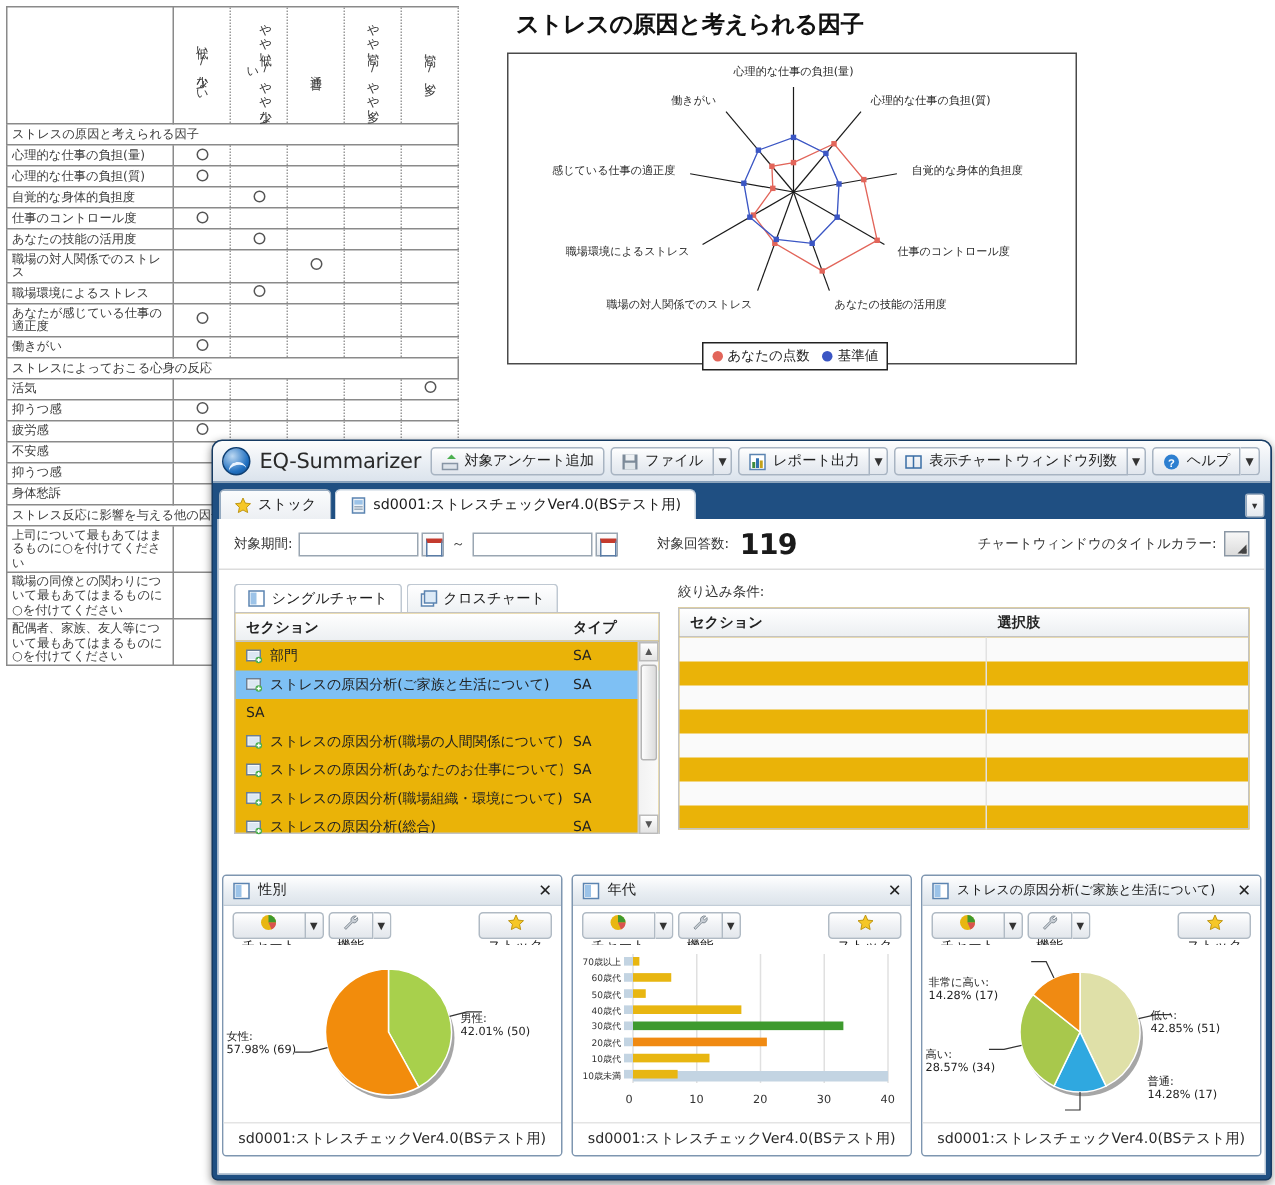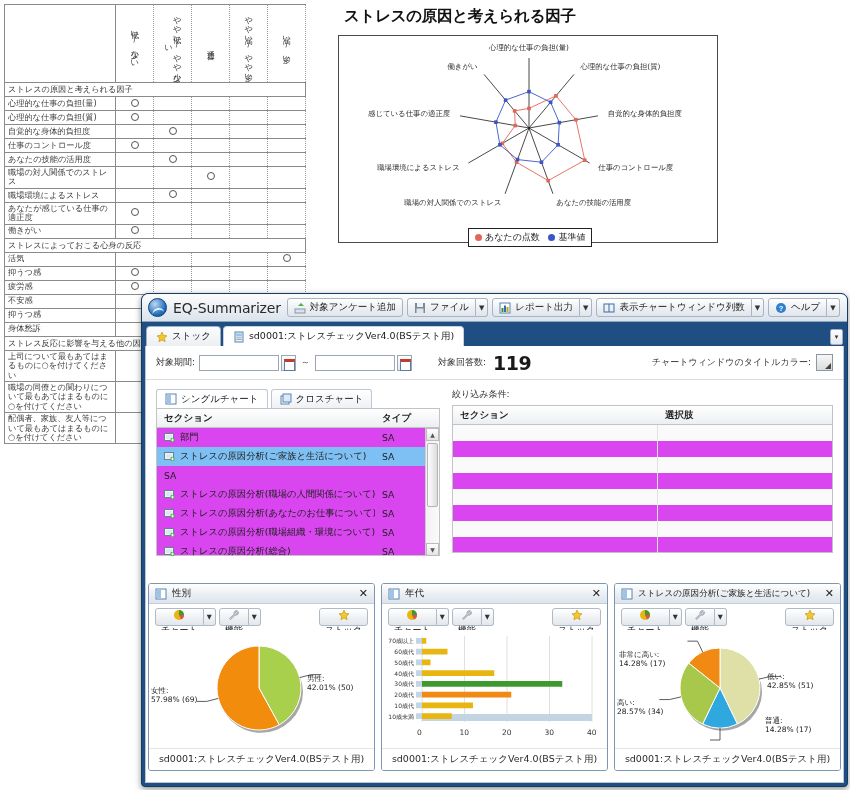--- a/index.html
+++ b/index.html
@@ -142,21 +142,21 @@
   .subtabs { display: flex; align-items: flex-end; height: 20px; }
   .subtab {
     height: 19px; display: inline-flex; align-items: center; gap: 4px;
     padding: 0 8px; margin-right: 3px;
     border: 1px solid #bfc8d2; border-bottom: none; border-radius: 3px 3px 0 0;
     background: linear-gradient(#ffffff,#eef1f4);
     font-size: 9.5px; color: #1a1a1a; white-space: nowrap; cursor: default;
   }
   .subtab.active { background:#fff; }
 
-  .grid { border: 1px solid #c3c3c3; background: #d946ef; }
+  .grid { border: 1px solid #c3c3c3; background: #eab308; }
   .grid-head { display: flex; background: linear-gradient(#ffffff,#eceff2); border-bottom: 1px solid #c3c3c3; height: 19px; align-items: center; }
   .gh { font-size: 9.5px; font-weight: bold; color: #222; padding: 0 7px; }
   .grid-body { position: relative; }
   .grow { display: flex; align-items: center; height: 19px; font-size: 9.3px; color: #222; cursor: default; }
   .grow.sel { background: #7ec0f4; }
   .grow.alt { background: #fafafa; }
   .gcell { padding: 0 7px; display: flex; align-items: center; gap: 4px; white-space: nowrap; overflow: hidden; }
 
   .vscroll {
     position: absolute; right: 0; top: 0; width: 14px; bottom: 0;

